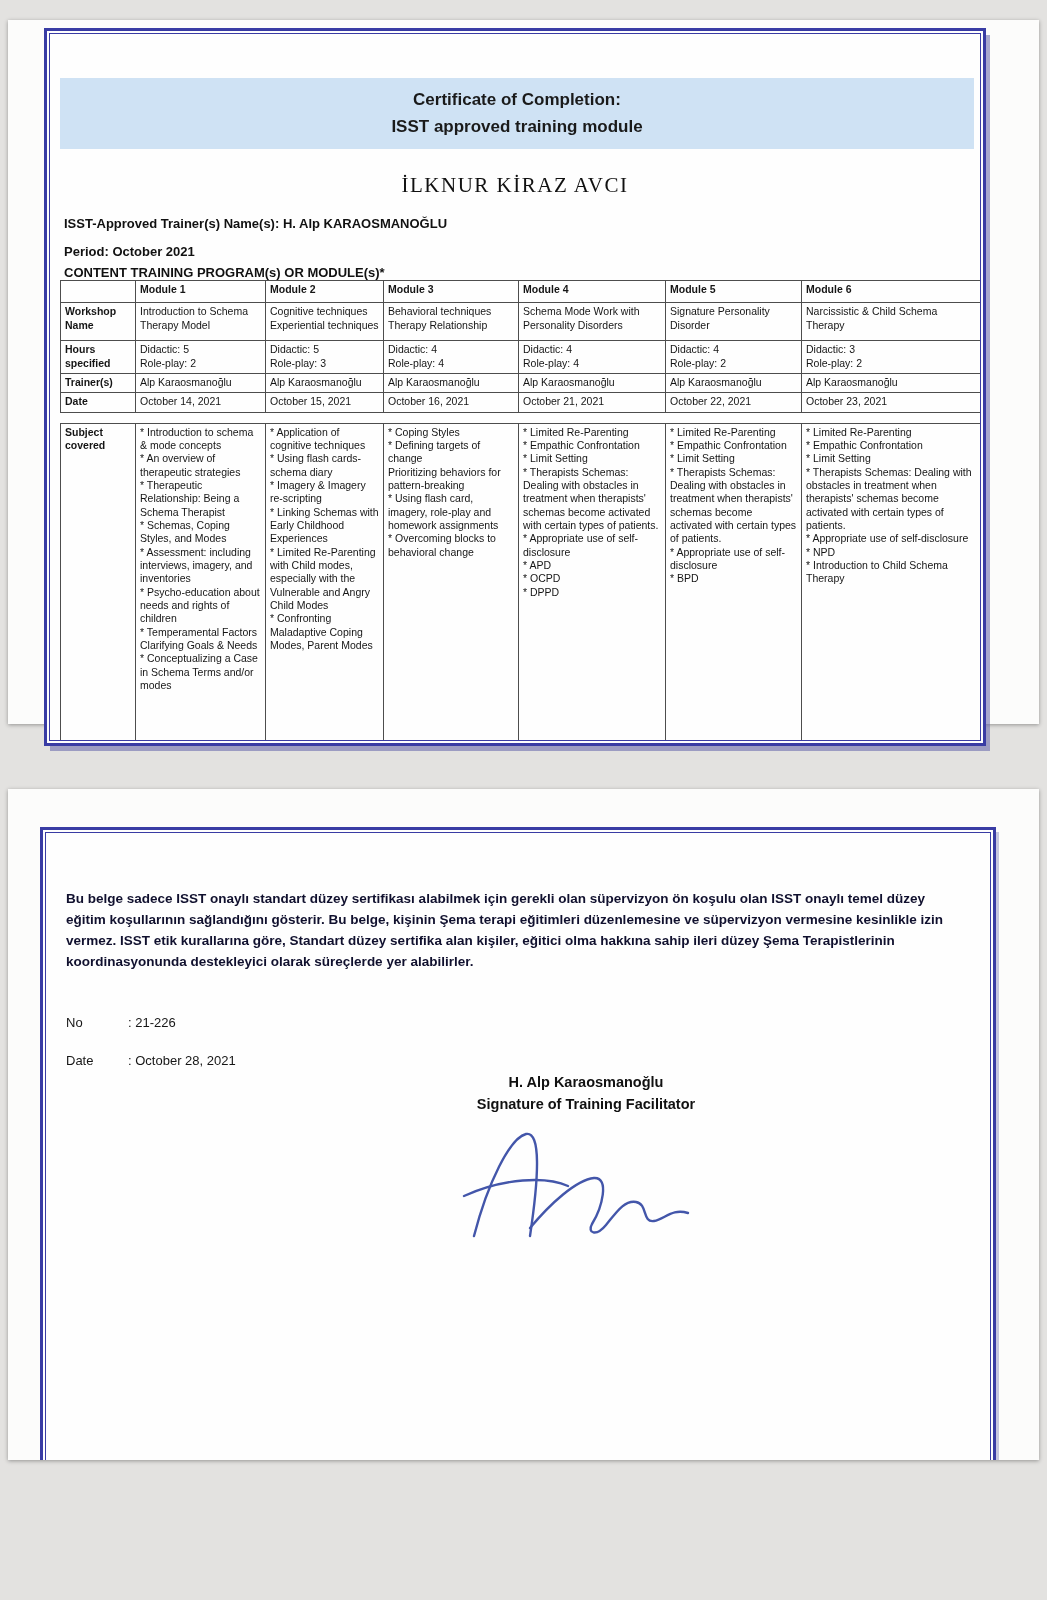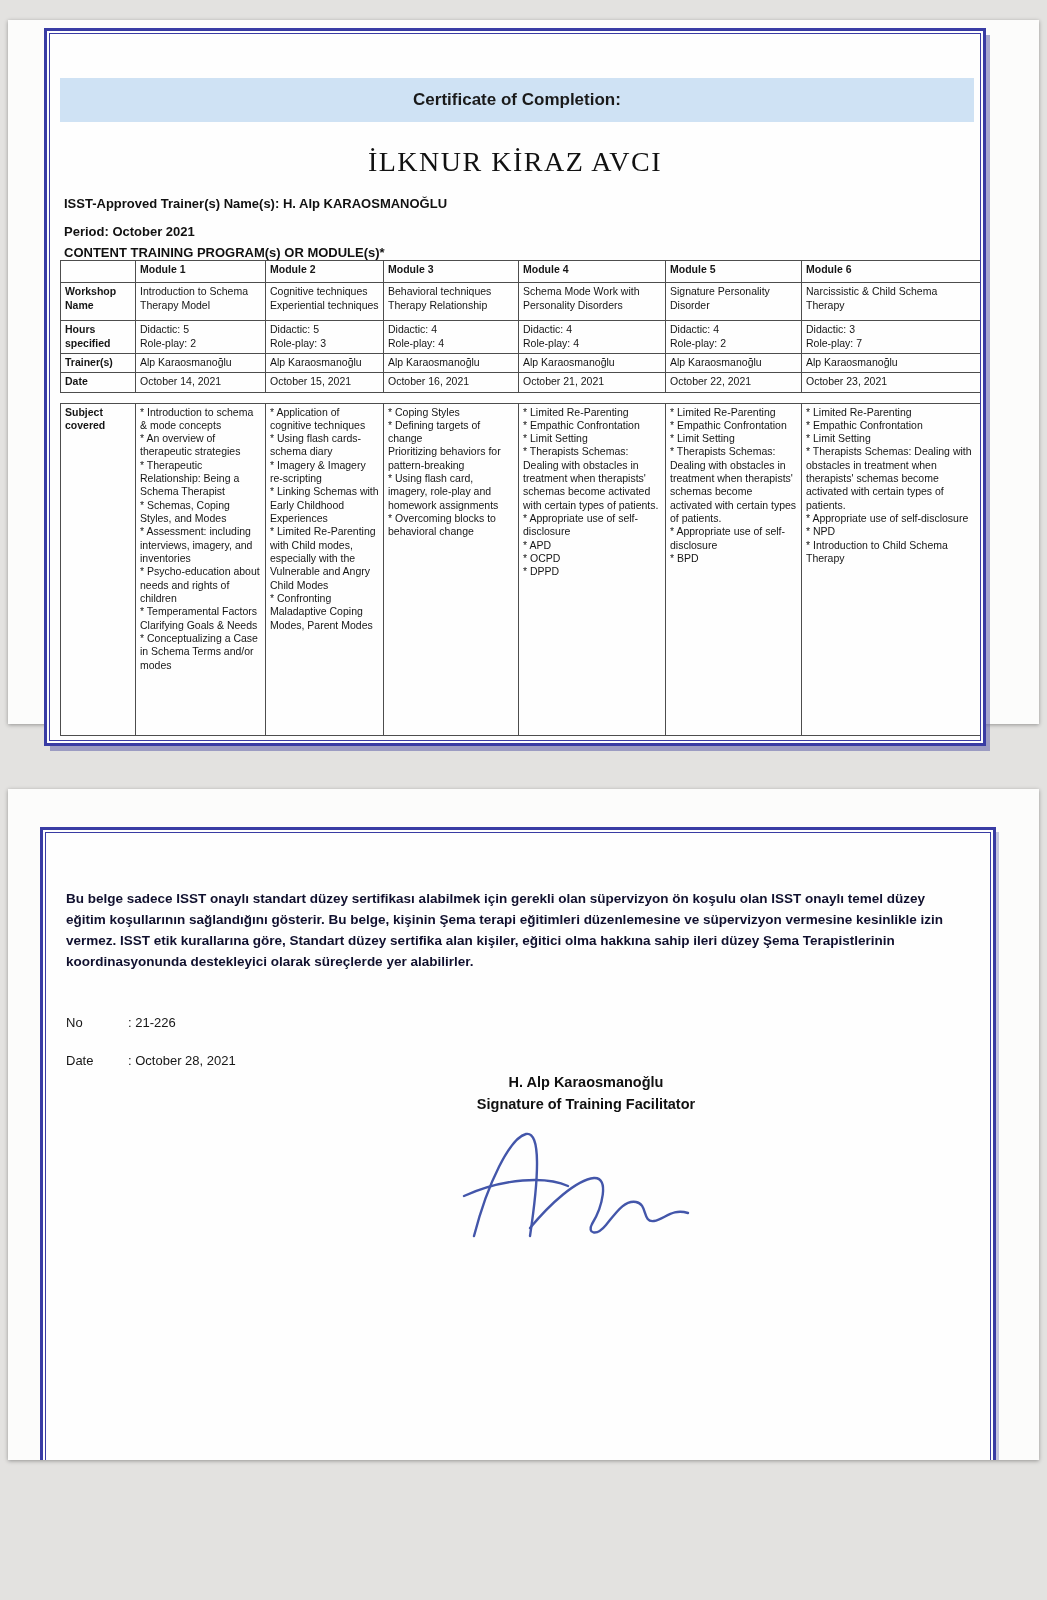--- a/index.html
+++ b/index.html
@@ -19,21 +19,21 @@
   .cert-inner{position:absolute;inset:2px;border:1px solid #393ca4;overflow:hidden;}
 
   .header-band{
     margin:44px 6px 0 10px;background:#cfe2f4;
     text-align:center;font-weight:bold;font-size:17px;line-height:1.6;
     padding:8px 0 9px;
   }
   .recipient{
     text-align:center;margin-top:24px;
     font-family:"Liberation Serif", serif;
-    font-size:28px;letter-spacing:1.5px;color:#111;
+    font-size:21px;letter-spacing:1.5px;color:#111;
   }
   .meta{margin-left:14px;font-weight:bold;font-size:13px;color:#111;}
   .meta.trainer{margin-top:18px;}
   .meta.period{margin-top:13px;}
   .meta.content{margin-top:6px;}
 
   table.modules{
     margin:0 0 0 10px;border-collapse:collapse;table-layout:fixed;
     width:921px;font-size:10.5px;line-height:1.27;color:#151515;
   }
@@ -67,20 +67,21 @@
 </style>
 </head>
 <body>
 
 <div class="page page1">
   <div class="cert-border">
     <div class="cert-inner">
 
       <div class="header-band">
         <div>Certificate of Completion:</div>
+        <div>ISST approved training module</div>
       </div>
 
       <div class="recipient">İLKNUR KİRAZ AVCI</div>
 
       <div class="meta trainer">ISST-Approved Trainer(s) Name(s): H. Alp KARAOSMANOĞLU</div>
       <div class="meta period">Period: October 2021</div>
       <div class="meta content">CONTENT TRAINING PROGRAM(s) OR MODULE(s)*</div>
 
       <table class="modules">
         <colgroup>
@@ -121,21 +122,21 @@
 Role-play: 2</td>
           <td>Didactic: 5
 Role-play: 3</td>
           <td>Didactic: 4
 Role-play: 4</td>
           <td>Didactic: 4
 Role-play: 4</td>
           <td>Didactic: 4
 Role-play: 2</td>
           <td>Didactic: 3
-Role-play: 7</td>
+Role-play: 2</td>
         </tr>
         <tr class="row-trainer">
           <td class="label-col">Trainer(s)</td>
           <td>Alp Karaosmanoğlu</td>
           <td>Alp Karaosmanoğlu</td>
           <td>Alp Karaosmanoğlu</td>
           <td>Alp Karaosmanoğlu</td>
           <td>Alp Karaosmanoğlu</td>
           <td>Alp Karaosmanoğlu</td>
         </tr>

